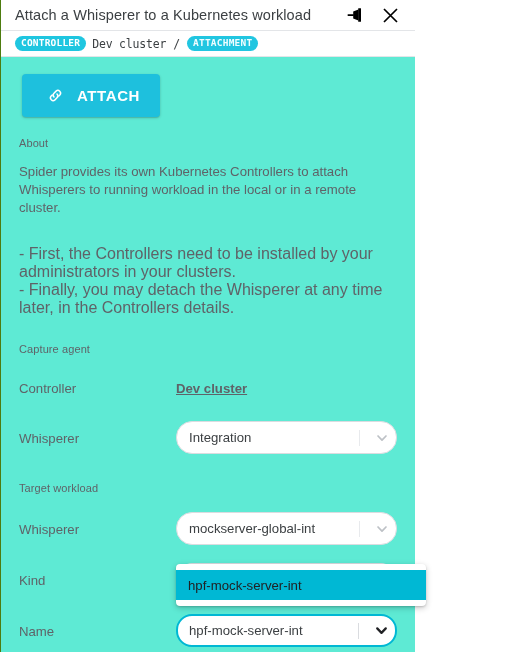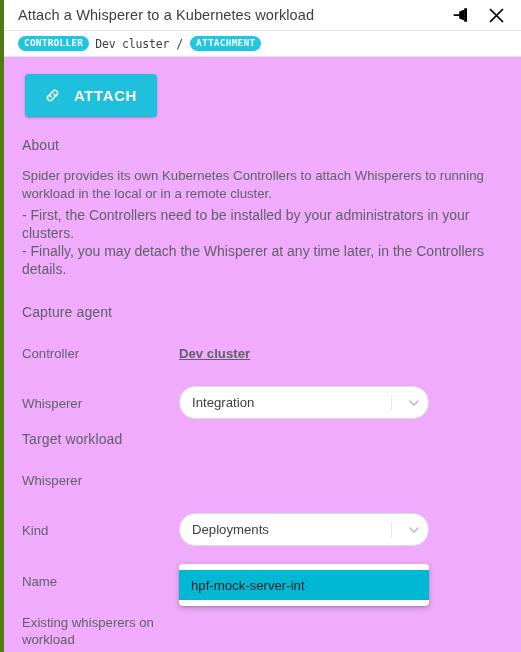--- a/index.html
+++ b/index.html
@@ -10,25 +10,25 @@
     width: 521px;
     height: 652px;
     background: #ffffff;
     font-family: "Liberation Sans", sans-serif;
     color: #3c4043;
     overflow: hidden;
   }
 
   .panel {
     position: relative;
-    width: 521px;
+    width: 415px;
     height: 652px;
     box-sizing: border-box;
-    border-left: 4px solid #4d7c0f;
-    background: #f0abfc;
+    border-left: 1px solid #4d7c0f;
+    background: #5eead4;
   }
 
   
   .titlebar {
     position: relative;
     height: 31px;
     box-sizing: border-box;
     border-bottom: 1px solid #e3e5e8;
     display: flex;
     align-items: center;
@@ -106,51 +106,51 @@
   .attach-btn {
     margin-top: 17px;
     margin-left: 3px;
     display: inline-flex;
     align-items: center;
     gap: 12px;
     background: #1ec0dd;
     color: #ffffff;
     border: none;
     border-radius: 4px;
-    padding: 12px 20px 12px 18px;
+    padding: 12px 20px 12px 24px;
     font-size: 15px;
     font-weight: bold;
     letter-spacing: 0.6px;
     cursor: pointer;
     box-shadow: 0 1px 3px rgba(0,0,0,0.18), 0 1px 1px rgba(0,0,0,0.10);
     font-family: "Liberation Sans", sans-serif;
   }
   .attach-btn .link-icon { display:flex; align-items:center; }
 
   .section-title {
-    font-size: 14px;
+    font-size: 11px;
     color: #5f6368;
     margin-top: 20px;
     margin-bottom: 0;
     font-weight: normal;
     letter-spacing: 0.1px;
   }
 
   .about-para {
     font-size: 13.2px;
     line-height: 18px;
     color: #5f6368;
     margin-top: 14px;
     max-width: 487px;
   }
   .about-list {
-    font-size: 14px;
+    font-size: 16px;
     line-height: 18px;
     color: #5f6368;
-    margin-top: 3px;
+    margin-top: 28px;
     max-width: 490px;
   }
   .about-list div { margin: 0; }
 
   .form-row {
     display: flex;
     align-items: center;
     margin-top: 18px;
     min-height: 30px;
   }
@@ -306,24 +306,33 @@
         <span class="sel-value">Integration</span>
         <span class="sel-divider"></span>
         <span class="sel-chevron">
           <svg width="14" height="14" viewBox="0 0 14 14" aria-hidden="true">
             <path d="M3 5 L7 9.2 L11 5" stroke="currentColor" stroke-width="1.7" fill="none" stroke-linecap="round" stroke-linejoin="round"></path>
           </svg>
         </span>
       </div>
     </div>
 
-    <div class="section-title" style="margin-top:12px">Target workload</div>
+    <div class="section-title" style="margin-top:28px">Target workload</div>
 
     <div class="form-row">
       <div class="form-label">Whisperer</div>
+      <div class="select">
+        <span class="sel-value">mockserver-global-int</span>
+        <span class="sel-divider"></span>
+        <span class="sel-chevron">
+          <svg width="14" height="14" viewBox="0 0 14 14" aria-hidden="true">
+            <path d="M3 5 L7 9.2 L11 5" stroke="currentColor" stroke-width="1.7" fill="none" stroke-linecap="round" stroke-linejoin="round"></path>
+          </svg>
+        </span>
+      </div>
     </div>
 
     <div class="form-row">
       <div class="form-label">Kind</div>
       <div class="select">
         <span class="sel-value">Deployments</span>
         <span class="sel-divider"></span>
         <span class="sel-chevron">
           <svg width="14" height="14" viewBox="0 0 14 14" aria-hidden="true">
             <path d="M3 5 L7 9.2 L11 5" stroke="currentColor" stroke-width="1.7" fill="none" stroke-linecap="round" stroke-linejoin="round"></path>

